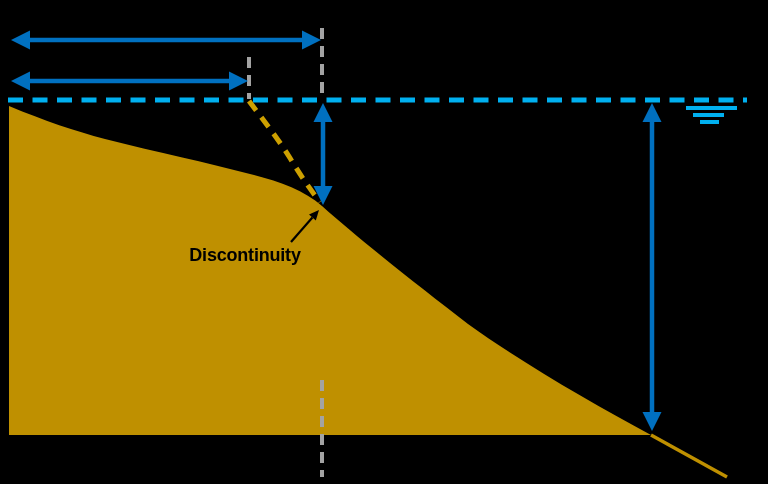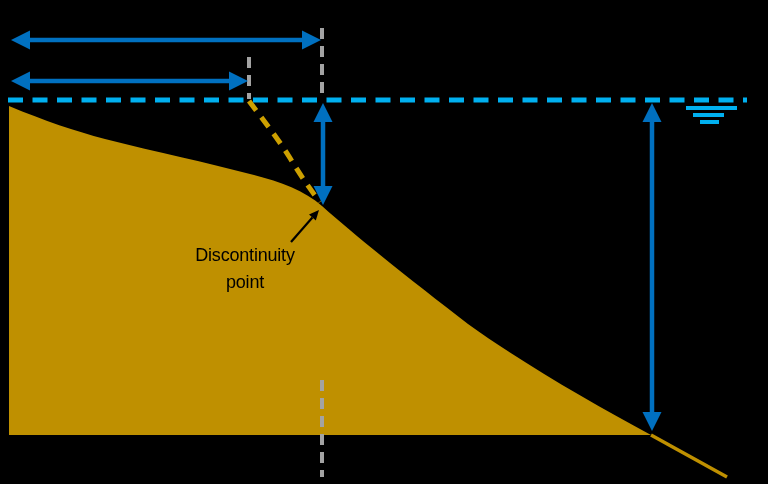--- a/index.html
+++ b/index.html
@@ -25,21 +25,21 @@
     background:var(--background);
     overflow:hidden;
   }
   .frame svg{position:absolute;left:0;top:0;}
   .diagram-label{
     position:absolute;
     left:160px;top:242px;width:170px;
     text-align:center;
     color:var(--label);
     font-size:18px;
-    font-weight:400;
+    font-weight:700;
     line-height:27px;
     letter-spacing:-0.2px;
     user-select:none;
   }
 </style>
 </head>
 <body>
 
 <div class="frame">
 
@@ -96,16 +96,15 @@
     </g>
 
     <g>
       <line x1="291" y1="242" x2="312.4" y2="217.5" stroke="var(--label)" stroke-width="2.2"></line>
       <polygon points="319,210 315.8,220.5 309,214.6" fill="var(--label)"></polygon>
     </g>
   </svg>
 
   <div class="diagram-label">
     <div>Discontinuity</div>
-    <div>point</div>
   </div>
 
 </div>
 
 </body></html>

